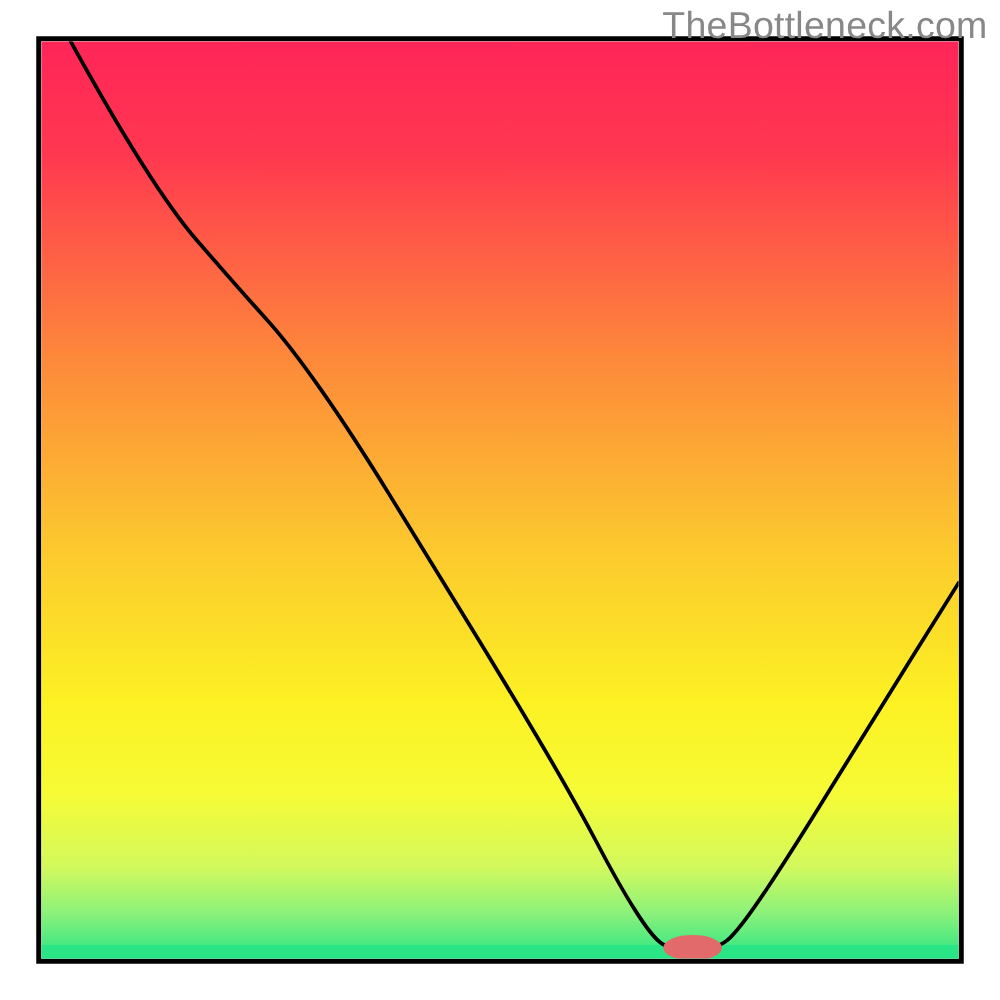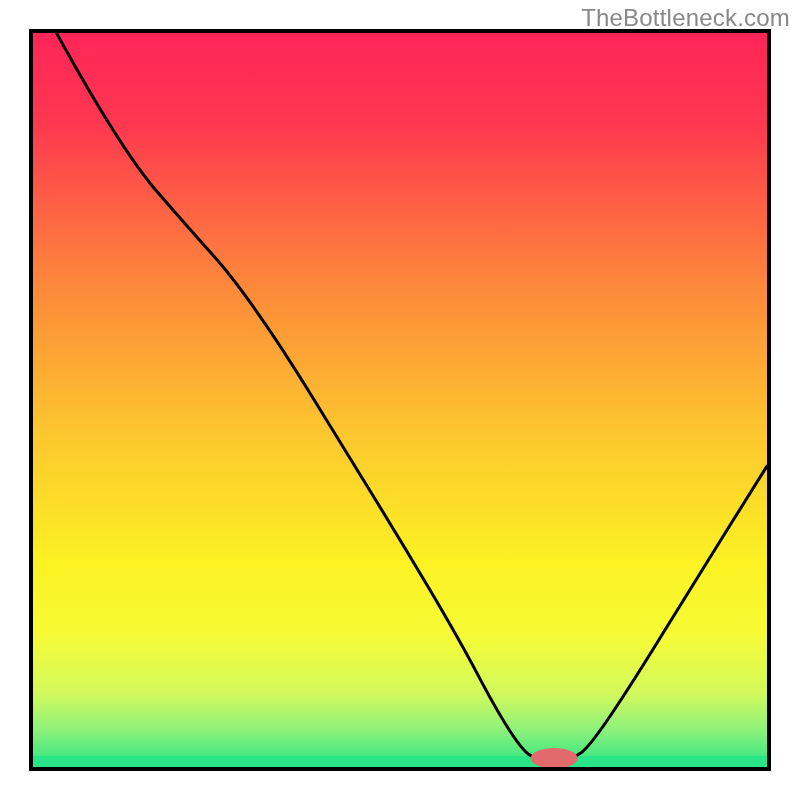--- a/index.html
+++ b/index.html
@@ -9,21 +9,21 @@
     width: 800px;
     height: 800px;
     position: relative;
     font-family: Arial, Helvetica, sans-serif;
   }
   .watermark {
     position: absolute;
     top: 4px;
     right: 10px;
     color: #888888;
-    font-size: 24px;
+    font-size: 30px;
     font-weight: 500;
     letter-spacing: 0.2px;
     z-index: 10;
   }
   .plot-frame {
     position: absolute;
     left: 29px;
     top: 29px;
     width: 742px;
     height: 742px;

